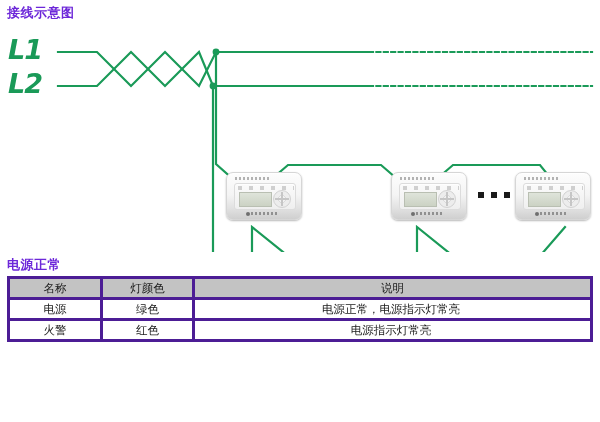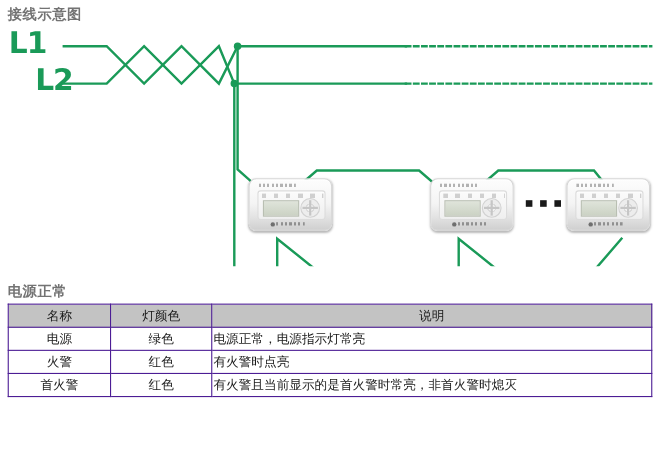--- a/index.html
+++ b/index.html
@@ -14,51 +14,52 @@
     font-family: "Liberation Sans", "DejaVu Sans", sans-serif;
     color: #000;
     overflow: hidden;
   }
 
   .heading {
     position: absolute;
     font-size: 13px;
     font-weight: bold;
     letter-spacing: 0.5px;
-    color: #737373;
+    color: #6d28d9;
     white-space: nowrap;
   }
   #wiring-heading { left: 7px; top: 4px; }
   #legend-heading { left: 7px; top: 256px; }
 
   
   #wiring-diagram {
     position: absolute;
     left: 0;
-    top: 12px;
+    top: 22px;
     width: 552px;
     height: 230px;
+    font-style: italic;
   }
   #wiring-svg {
     position: absolute;
     left: 0; top: 0;
     width: 600px; height: 230px;
   }
 
   .rail-label {
     position: absolute;
     font-size: 27px;
     font-weight: bold;
     color: #1a9a58;
     font-family: "DejaVu Sans", sans-serif;
     letter-spacing: -1px;
     line-height: 1;
   }
   #rail-label-l1 { left: 8px; top: 14px; }
-  #rail-label-l2 { left: 8px; top: 48px; margin-left: 24px; }
+  #rail-label-l2 { left: 8px; top: 48px; }
 
   
   .device {
     position: absolute;
     width: 76px;
     height: 48px;
     border-radius: 7px;
     background:
       linear-gradient(180deg, #fdfdfd 0%, #f4f4f4 48%, #e2e2e2 76%, #cfcfcf 100%);
     box-shadow: 0 1px 2px rgba(0,0,0,0.28), inset 0 1px 0 rgba(255,255,255,0.9);
@@ -152,34 +153,34 @@
     left: 7px;
     top: 276px;
     width: 586px;
     border-collapse: collapse;
     font-size: 11.5px;
     font-family: "DejaVu Serif", "Liberation Serif", serif;
     table-layout: fixed;
   }
   #legend-table th,
   #legend-table td {
-    border: 1px solid #4c1d95;
+    border: 3px solid #4c1d95;
     height: 21px;
     padding: 0 4px;
     color: #1a1a1a;
     box-sizing: border-box;
   }
   #legend-table thead th {
     background: #c3c3c3;
     font-weight: normal;
     text-align: center;
   }
   #legend-table td.c-name,
   #legend-table td.c-color { text-align: center; }
-  #legend-table td.c-desc { text-align: left; padding-left: 1px; }
+  #legend-table td.c-desc { text-align: center; padding-left: 1px; }
   .col-name  { width: 93px; }
   .col-color { width: 92px; }
 </style>
 </head>
 <body>
 
 <div class="heading" id="wiring-heading">接线示意图</div>
 
 <div id="wiring-diagram">
 
@@ -262,21 +263,16 @@
   </thead>
   <tbody>
     <tr>
       <td class="c-name">电源</td>
       <td class="c-color">绿色</td>
       <td class="c-desc">电源正常，电源指示灯常亮</td>
     </tr>
     <tr>
       <td class="c-name">火警</td>
       <td class="c-color">红色</td>
-      <td class="c-desc">有火警时点亮</td>
-    </tr>
-    <tr>
-      <td class="c-name">首火警</td>
-      <td class="c-color">红色</td>
-      <td class="c-desc">有火警且当前显示的是首火警时常亮，非首火警时熄灭</td>
+      <td class="c-desc">电源指示灯常亮</td>
     </tr>
   </tbody>
 </table>
 
 </body></html>

